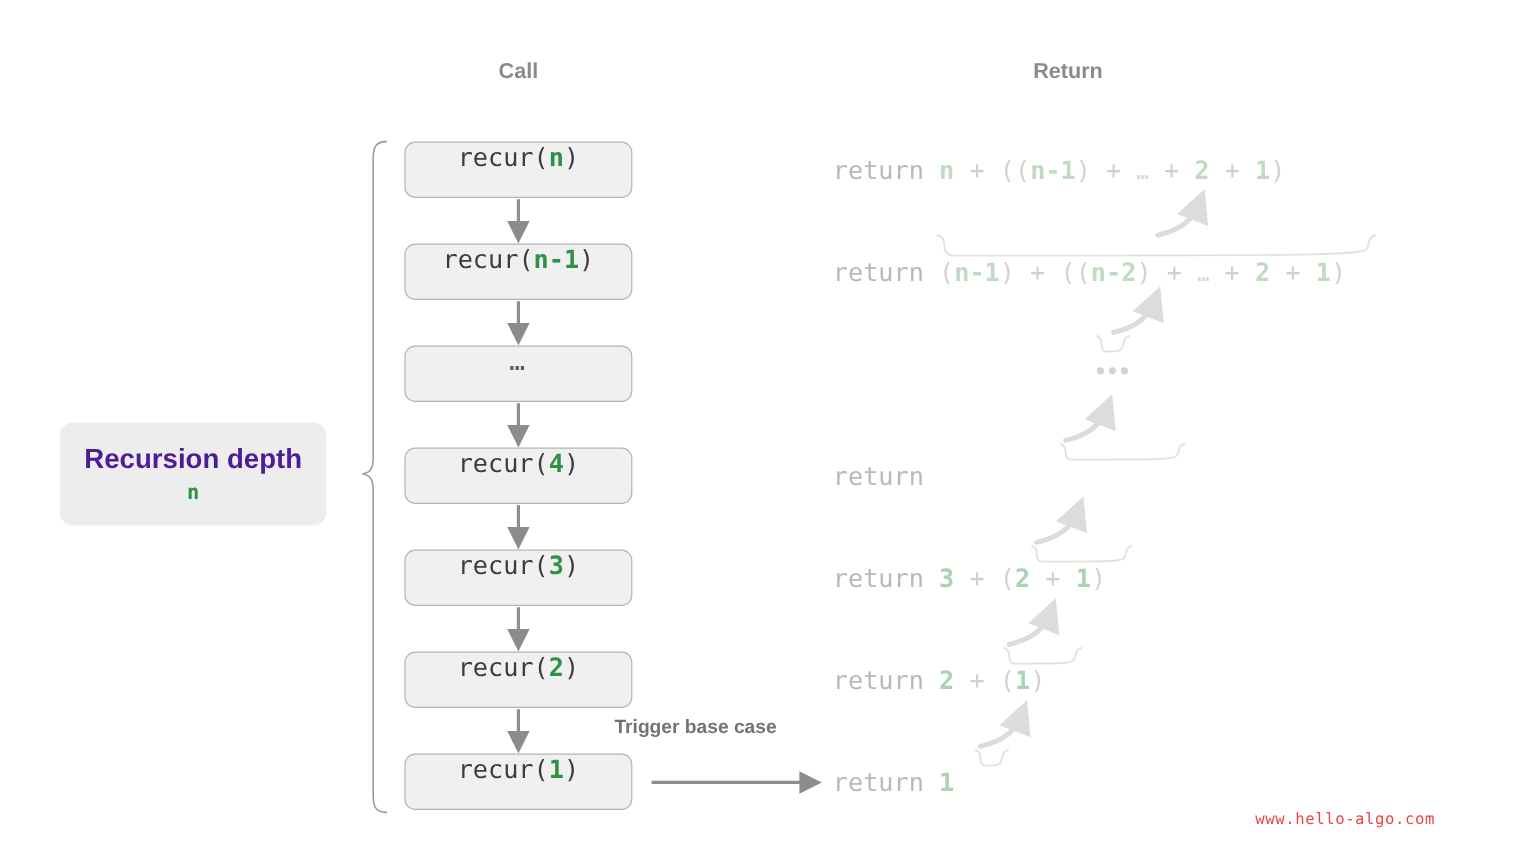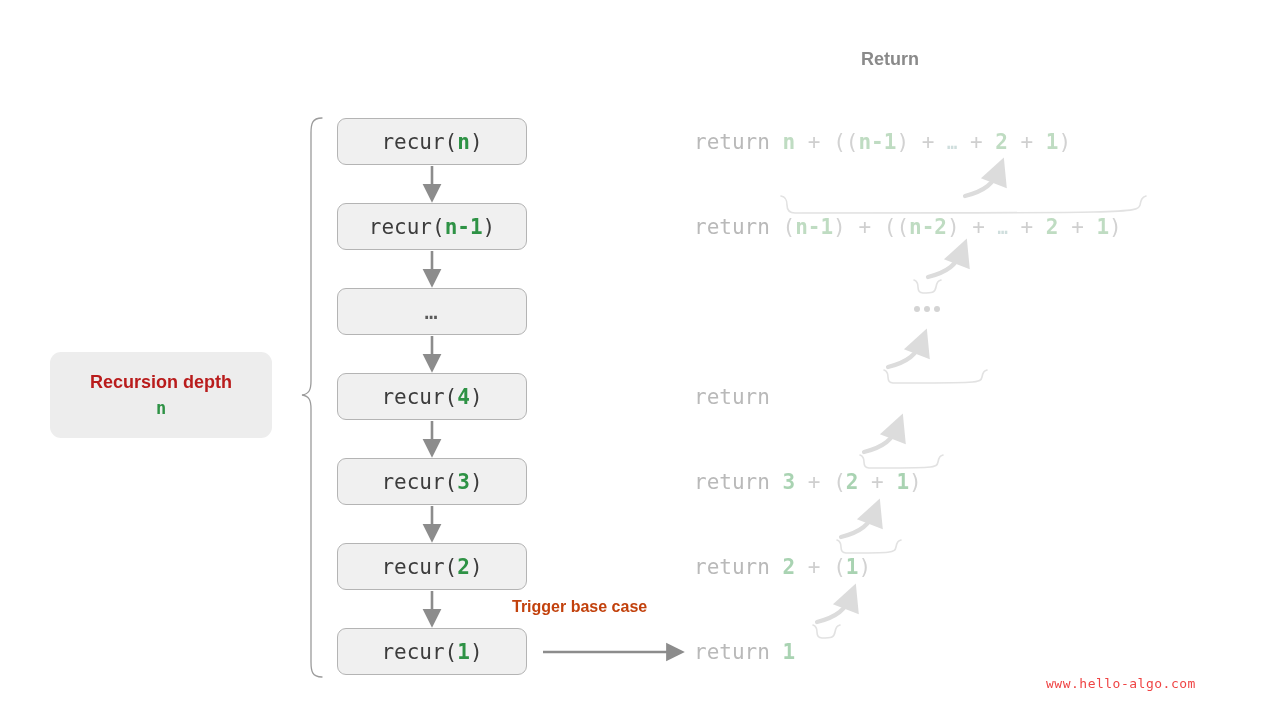--- a/index.html
+++ b/index.html
@@ -35,21 +35,20 @@
   .callbox {
     position: absolute;
     left: 337px;
     width: 190px;
     height: 47px;
     box-sizing: border-box;
     background: #f0f0f0;
     border: 1.6px solid #b4b4b4;
     border-radius: 9px;
     display: flex;
-    align-items: center;
     justify-content: center;
     font-family: "DejaVu Sans Mono", monospace;
     font-size: 21px;
     color: #3c3c3c;
     letter-spacing: 0px;
     white-space: nowrap;
   }
   .callbox .arg { color: #2e9245; font-weight: bold; }
   .callbox.dots { color: #5a5a5a; font-size: 22px; letter-spacing: 2px; }
 
@@ -79,39 +78,39 @@
     background: #ededed;
     border-radius: 11px;
     display: flex;
     flex-direction: column;
     align-items: center;
     justify-content: center;
     gap: 5px;
   }
   .depth-card .t1 {
     font-family: "Liberation Sans", sans-serif;
-    font-size: 18px;
-    font-weight: bold;
-    color: #b91c1c;
+    font-size: 23px;
+    font-weight: bold;
+    color: #4c1d95;
   }
   .depth-card .t2 {
     font-family: "DejaVu Sans Mono", monospace;
     font-size: 17px;
     font-weight: bold;
     color: #2e9245;
   }
 
   #trigger-label {
     position: absolute;
     left: 512px;
     top: 598px;
     font-family: "Liberation Sans", sans-serif;
     font-size: 16px;
     font-weight: bold;
-    color: #c2410c;
+    color: #737373;
     white-space: nowrap;
   }
 
   #watermark {
     position: absolute;
     left: 1046px;
     top: 676px;
     font-family: "DejaVu Sans Mono", monospace;
     font-size: 13px;
     color: #ef4444;
@@ -125,20 +124,21 @@
     width: 1280px;
     height: 720px;
     pointer-events: none;
   }
 </style>
 </head>
 <body>
 
 <div id="stage">
 
+  <div class="col-header" id="header-call">Call</div>
   <div class="col-header" id="header-return">Return</div>
 
   <div class="depth-card">
     <div class="t1">Recursion depth</div>
     <div class="t2">n</div>
   </div>
 
   <div id="trigger-label">Trigger base case</div>
 
   <div id="watermark">www.hello-algo.com</div>

